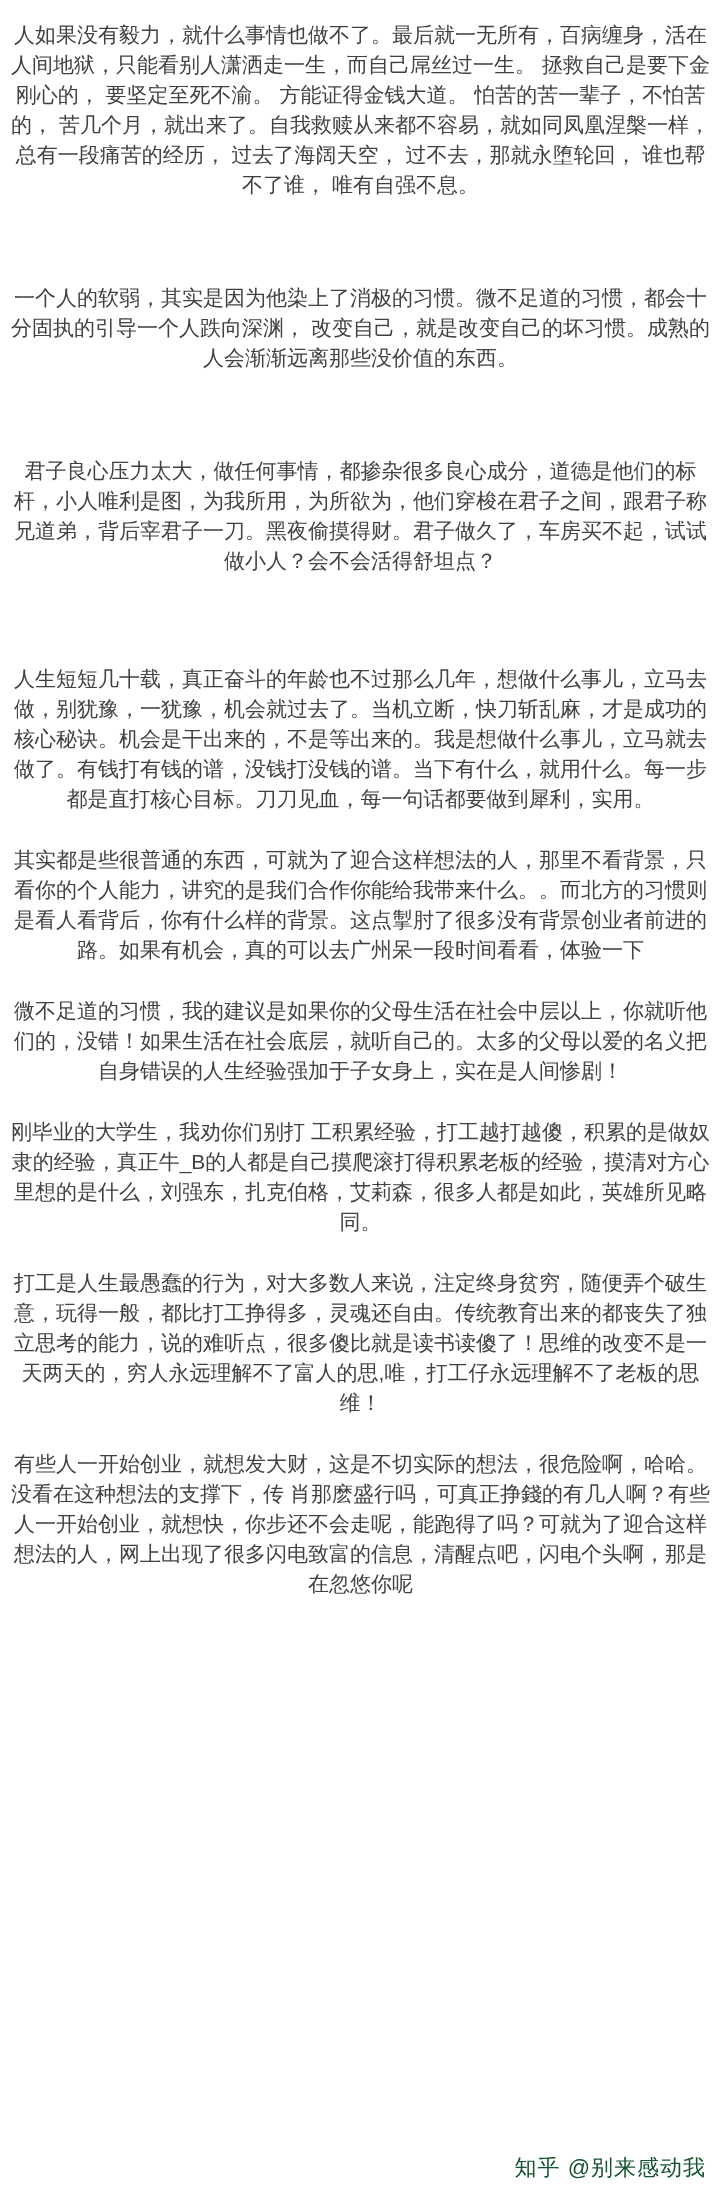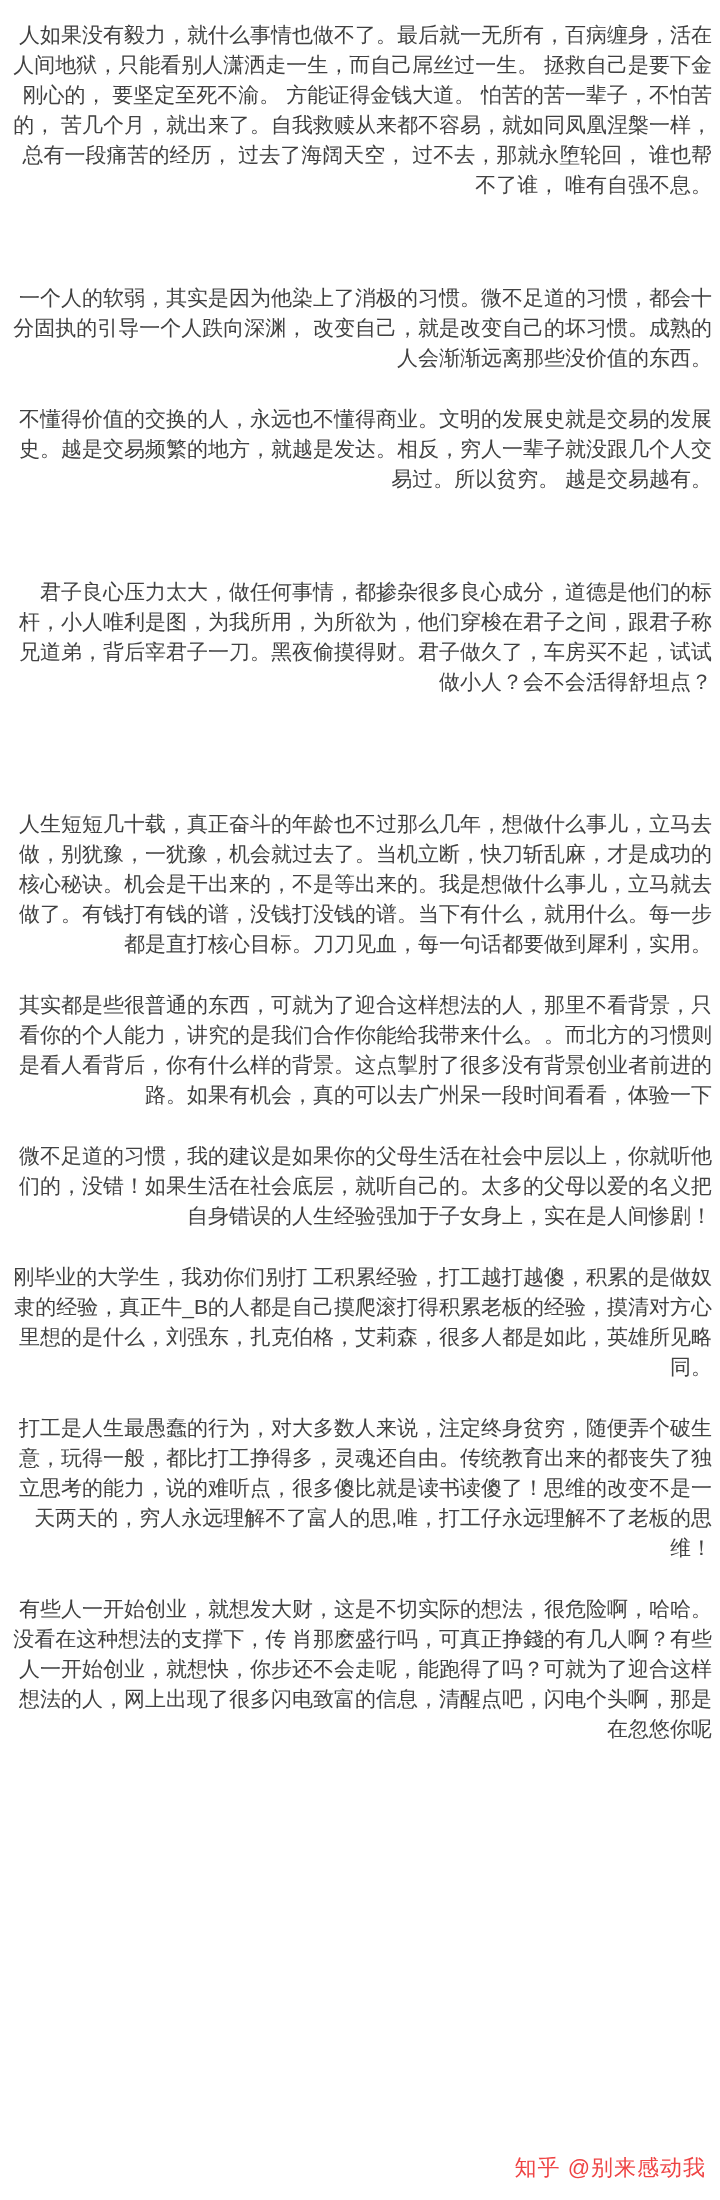--- a/index.html
+++ b/index.html
@@ -20,44 +20,43 @@
     height: 2200px;
     padding: 20px 8px 0 9px;
     background: #ffffff;
   }
   .para {
     margin: 0;
     font-size: 21px;
     line-height: 30px;
     color: #414141;
     letter-spacing: 0px;
-    text-align: right;
+    text-align: center;
     word-break: break-all;
   }
   
   .gap-s { margin-top: 31px; }
   .gap-m { margin-top: 83px; }
-  .gap-l { margin-top: 112px; }
+  .gap-l { margin-top: 88px; }
   .watermark {
     position: absolute;
     top: 2153px;
     right: 14px;
     font-size: 22px;
     letter-spacing: 1px;
-    color: #ef4444;
+    color: #14532d;
     white-space: nowrap;
   }
 </style>
 </head>
 <body>
 
 <div class="page">
   <p class="para">人如果没有毅力，就什么事情也做不了。最后就一无所有，百病缠身，活在人间地狱，只能看别人潇洒走一生，而自己屌丝过一生。 拯救自己是要下金刚心的， 要坚定至死不渝。 方能证得金钱大道。 怕苦的苦一辈子，不怕苦的， 苦几个月，就出来了。自我救赎从来都不容易，就如同凤凰涅槃一样，总有一段痛苦的经历， 过去了海阔天空， 过不去，那就永堕轮回， 谁也帮不了谁， 唯有自强不息。</p>
   <p class="para gap-m">一个人的软弱，其实是因为他染上了消极的习惯。微不足道的习惯，都会十分固执的引导一个人跌向深渊， 改变自己，就是改变自己的坏习惯。成熟的人会渐渐远离那些没价值的东西。</p>
-  <p class="para gap-s">不懂得价值的交换的人，永远也不懂得商业。文明的发展史就是交易的发展史。越是交易频繁的地方，就越是发达。相反，穷人一辈子就没跟几个人交易过。所以贫穷。 越是交易越有。</p>
   <p class="para gap-m">君子良心压力太大，做任何事情，都掺杂很多良心成分，道德是他们的标杆，小人唯利是图，为我所用，为所欲为，他们穿梭在君子之间，跟君子称兄道弟，背后宰君子一刀。黑夜偷摸得财。君子做久了，车房买不起，试试做小人？会不会活得舒坦点？</p>
   <p class="para gap-l">人生短短几十载，真正奋斗的年龄也不过那么几年，想做什么事儿，立马去做，别犹豫，一犹豫，机会就过去了。当机立断，快刀斩乱麻，才是成功的核心秘诀。机会是干出来的，不是等出来的。我是想做什么事儿，立马就去做了。有钱打有钱的谱，没钱打没钱的谱。当下有什么，就用什么。每一步都是直打核心目标。刀刀见血，每一句话都要做到犀利，实用。</p>
   <p class="para gap-s">其实都是些很普通的东西，可就为了迎合这样想法的人，那里不看背景，只看你的个人能力，讲究的是我们合作你能给我带来什么。。而北方的习惯则是看人看背后，你有什么样的背景。这点掣肘了很多没有背景创业者前进的路。如果有机会，真的可以去广州呆一段时间看看，体验一下</p>
   <p class="para gap-s">微不足道的习惯，我的建议是如果你的父母生活在社会中层以上，你就听他们的，没错！如果生活在社会底层，就听自己的。太多的父母以爱的名义把自身错误的人生经验强加于子女身上，实在是人间惨剧！</p>
   <p class="para gap-s">刚毕业的大学生，我劝你们别打 工积累经验，打工越打越傻，积累的是做奴隶的经验，真正牛_B的人都是自己摸爬滚打得积累老板的经验，摸清对方心里想的是什么，刘强东，扎克伯格，艾莉森，很多人都是如此，英雄所见略同。</p>
   <p class="para gap-s">打工是人生最愚蠢的行为，对大多数人来说，注定终身贫穷，随便弄个破生意，玩得一般，都比打工挣得多，灵魂还自由。传统教育出来的都丧失了独立思考的能力，说的难听点，很多傻比就是读书读傻了！思维的改变不是一天两天的，穷人永远理解不了富人的思,唯，打工仔永远理解不了老板的思维！</p>
   <p class="para gap-s">有些人一开始创业，就想发大财，这是不切实际的想法，很危险啊，哈哈。没看在这种想法的支撑下，传 肖那麽盛行吗，可真正挣錢的有几人啊？有些人一开始创业，就想快，你步还不会走呢，能跑得了吗？可就为了迎合这样想法的人，网上出现了很多闪电致富的信息，清醒点吧，闪电个头啊，那是在忽悠你呢</p>
   <div class="watermark">知乎 @别来感动我</div>
 </div>
 

